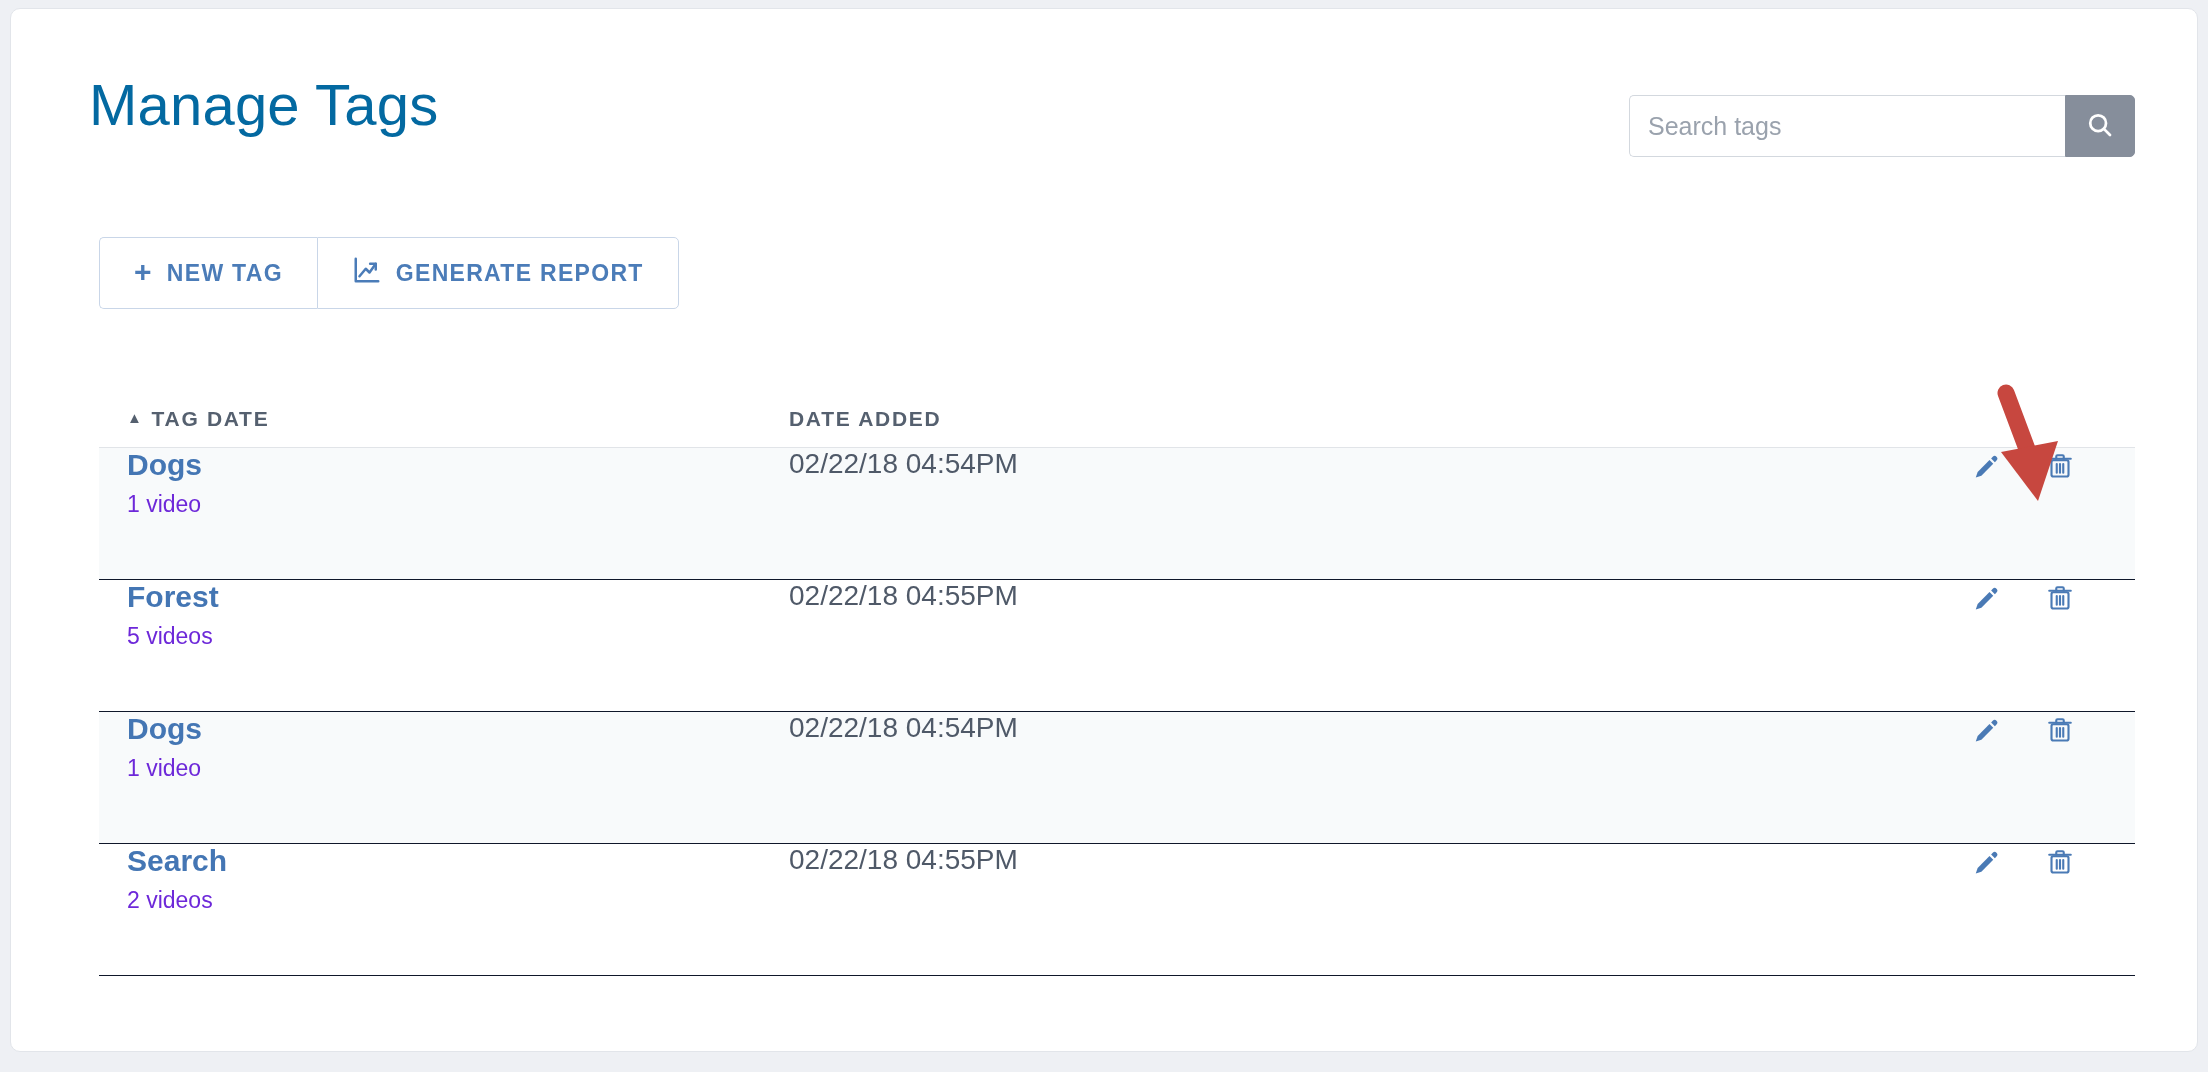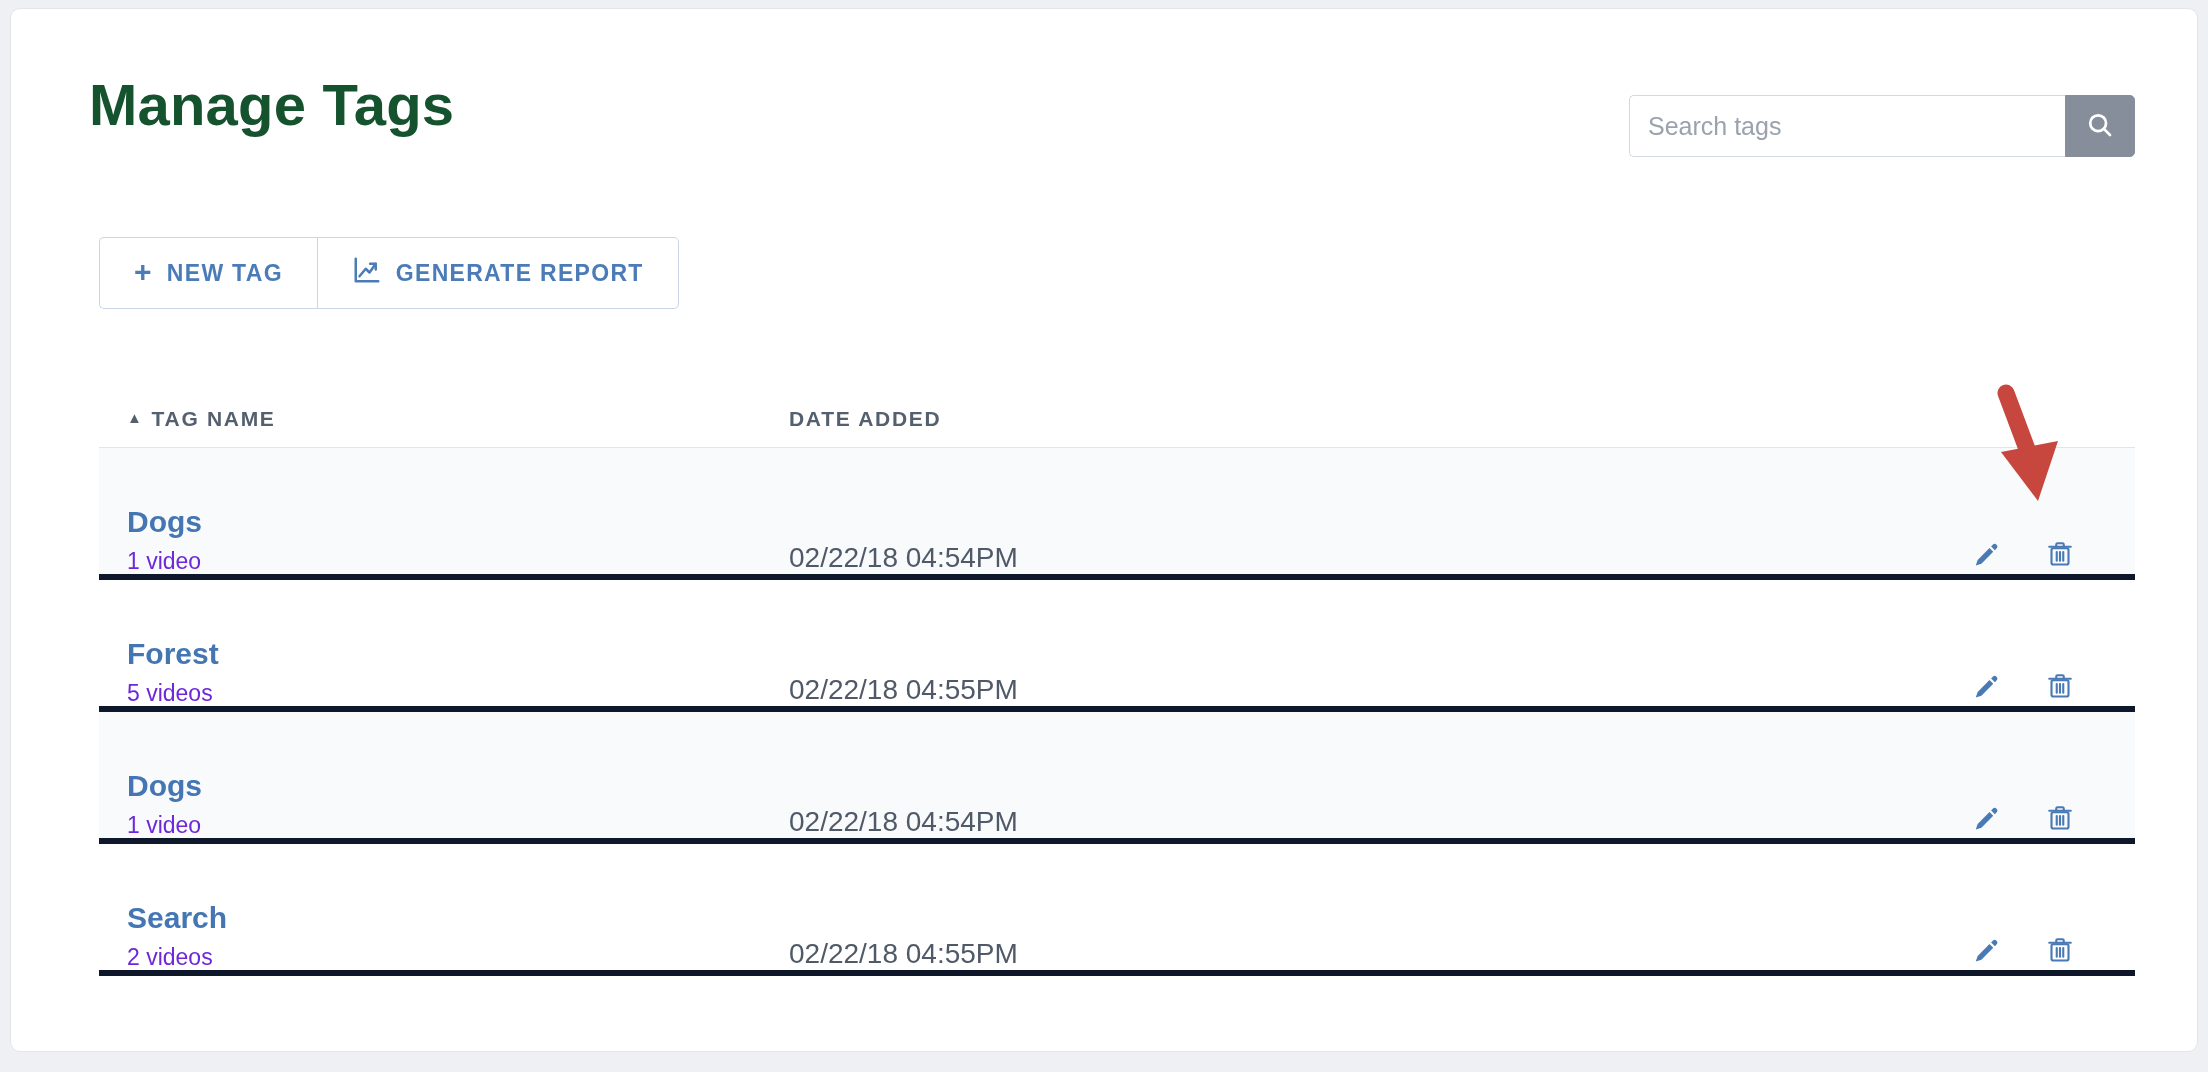--- a/index.html
+++ b/index.html
@@ -33,22 +33,22 @@
     left: 0;
     top: 0;
     width: 100%;
     height: 160px;
   }
   .page-title {
     position: absolute;
     left: 78px;
     top: 62px;
     font-size: 58px;
-    font-weight: 700;
-    color: #14532d;
+    font-weight: 400;
+    color: #0369a1;
     letter-spacing: 0.2px;
     white-space: nowrap;
     text-align: center;
   }
 
   .search-group {
     position: absolute;
     right: 62px;
     top: 86px;
     display: flex;
@@ -159,23 +159,23 @@
   .sort-caret {
     font-size: 15px;
     line-height: 1;
     color: #55606f;
     position: relative;
     top: -2px;
   }
 
   .table-row {
     display: flex;
-    align-items: flex-end;
+    align-items: flex-start;
     height: 132px;
-    border-bottom: 6px solid #0f172a;
+    border-bottom: 1px solid #0f172a;
     box-sizing: border-box;
   }
   .table-row.striped { background: #f8fafb; }
 
   .cell-name {
     width: 690px;
     padding-left: 28px;
     box-sizing: border-box;
   }
   .tag-name-link {
@@ -266,21 +266,21 @@
       </span>
       <span>GENERATE REPORT</span>
     </button>
   </div>
 
   <div class="tag-table">
 
     <div class="table-head">
       <div class="th th-tag-name">
         <span class="sort-caret">▲</span>
-        <span>TAG NAME</span>
+        <span>TAG DATE</span>
       </div>
       <div class="th th-date">
         <span>DATE ADDED</span>
       </div>
       <div class="th th-actions"></div>
     </div>
 
     <div class="table-row striped">
       <div class="cell-name">
         <a class="tag-name-link">Dogs</a>

